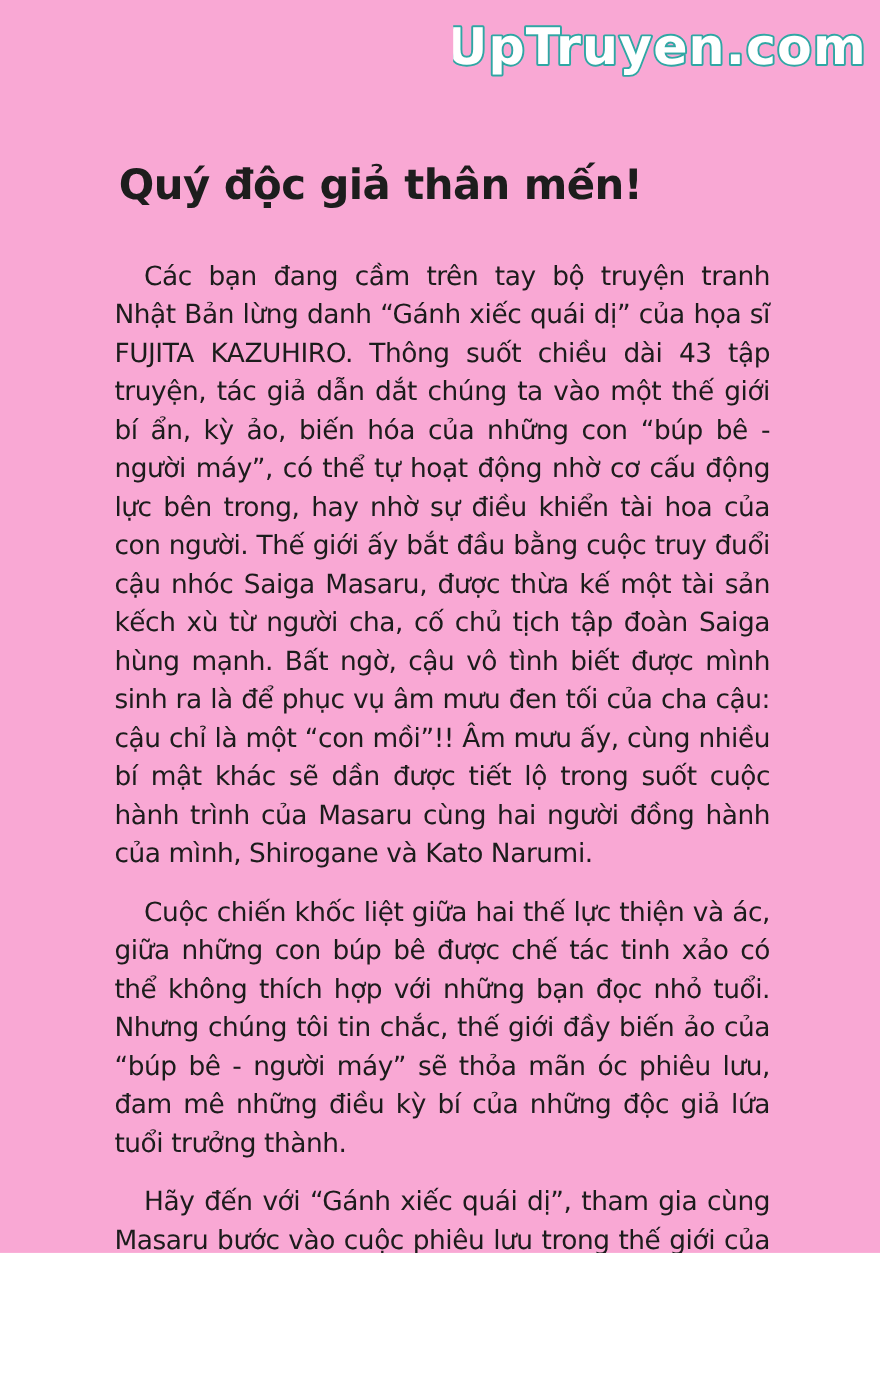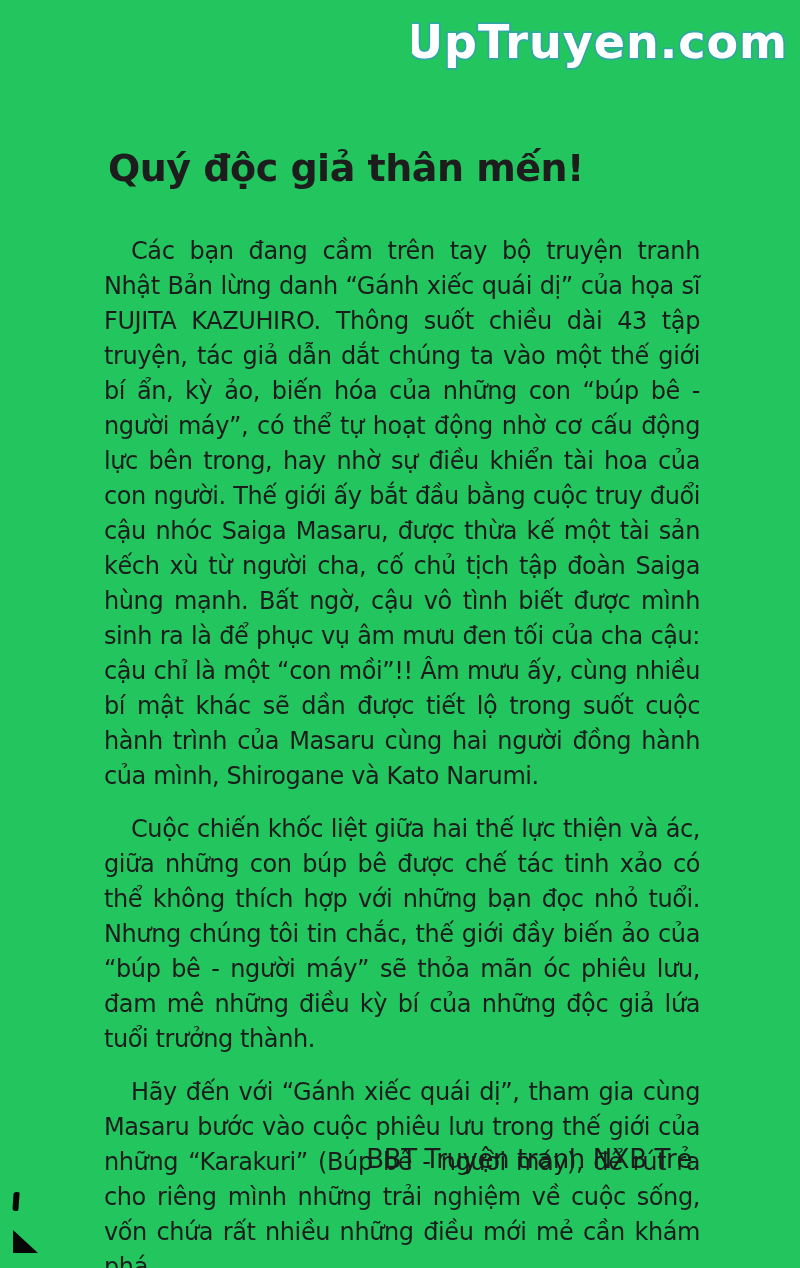--- a/index.html
+++ b/index.html
@@ -3,22 +3,22 @@
 <meta charset="utf-8">
 <style>
   html, body {
     margin: 0;
     padding: 0;
     background: #ffffff;
   }
   .page {
     position: relative;
     width: 800px;
-    height: 1268px;
-    background: #22c55e;
+    height: 1139px;
+    background: #f9a8d4;
     font-family: "DejaVu Sans", sans-serif;
     overflow: hidden;
   }
   .watermark {
     position: absolute;
     top: 6px;
     right: 8px;
     width: 380px;
     height: 70px;
   }

